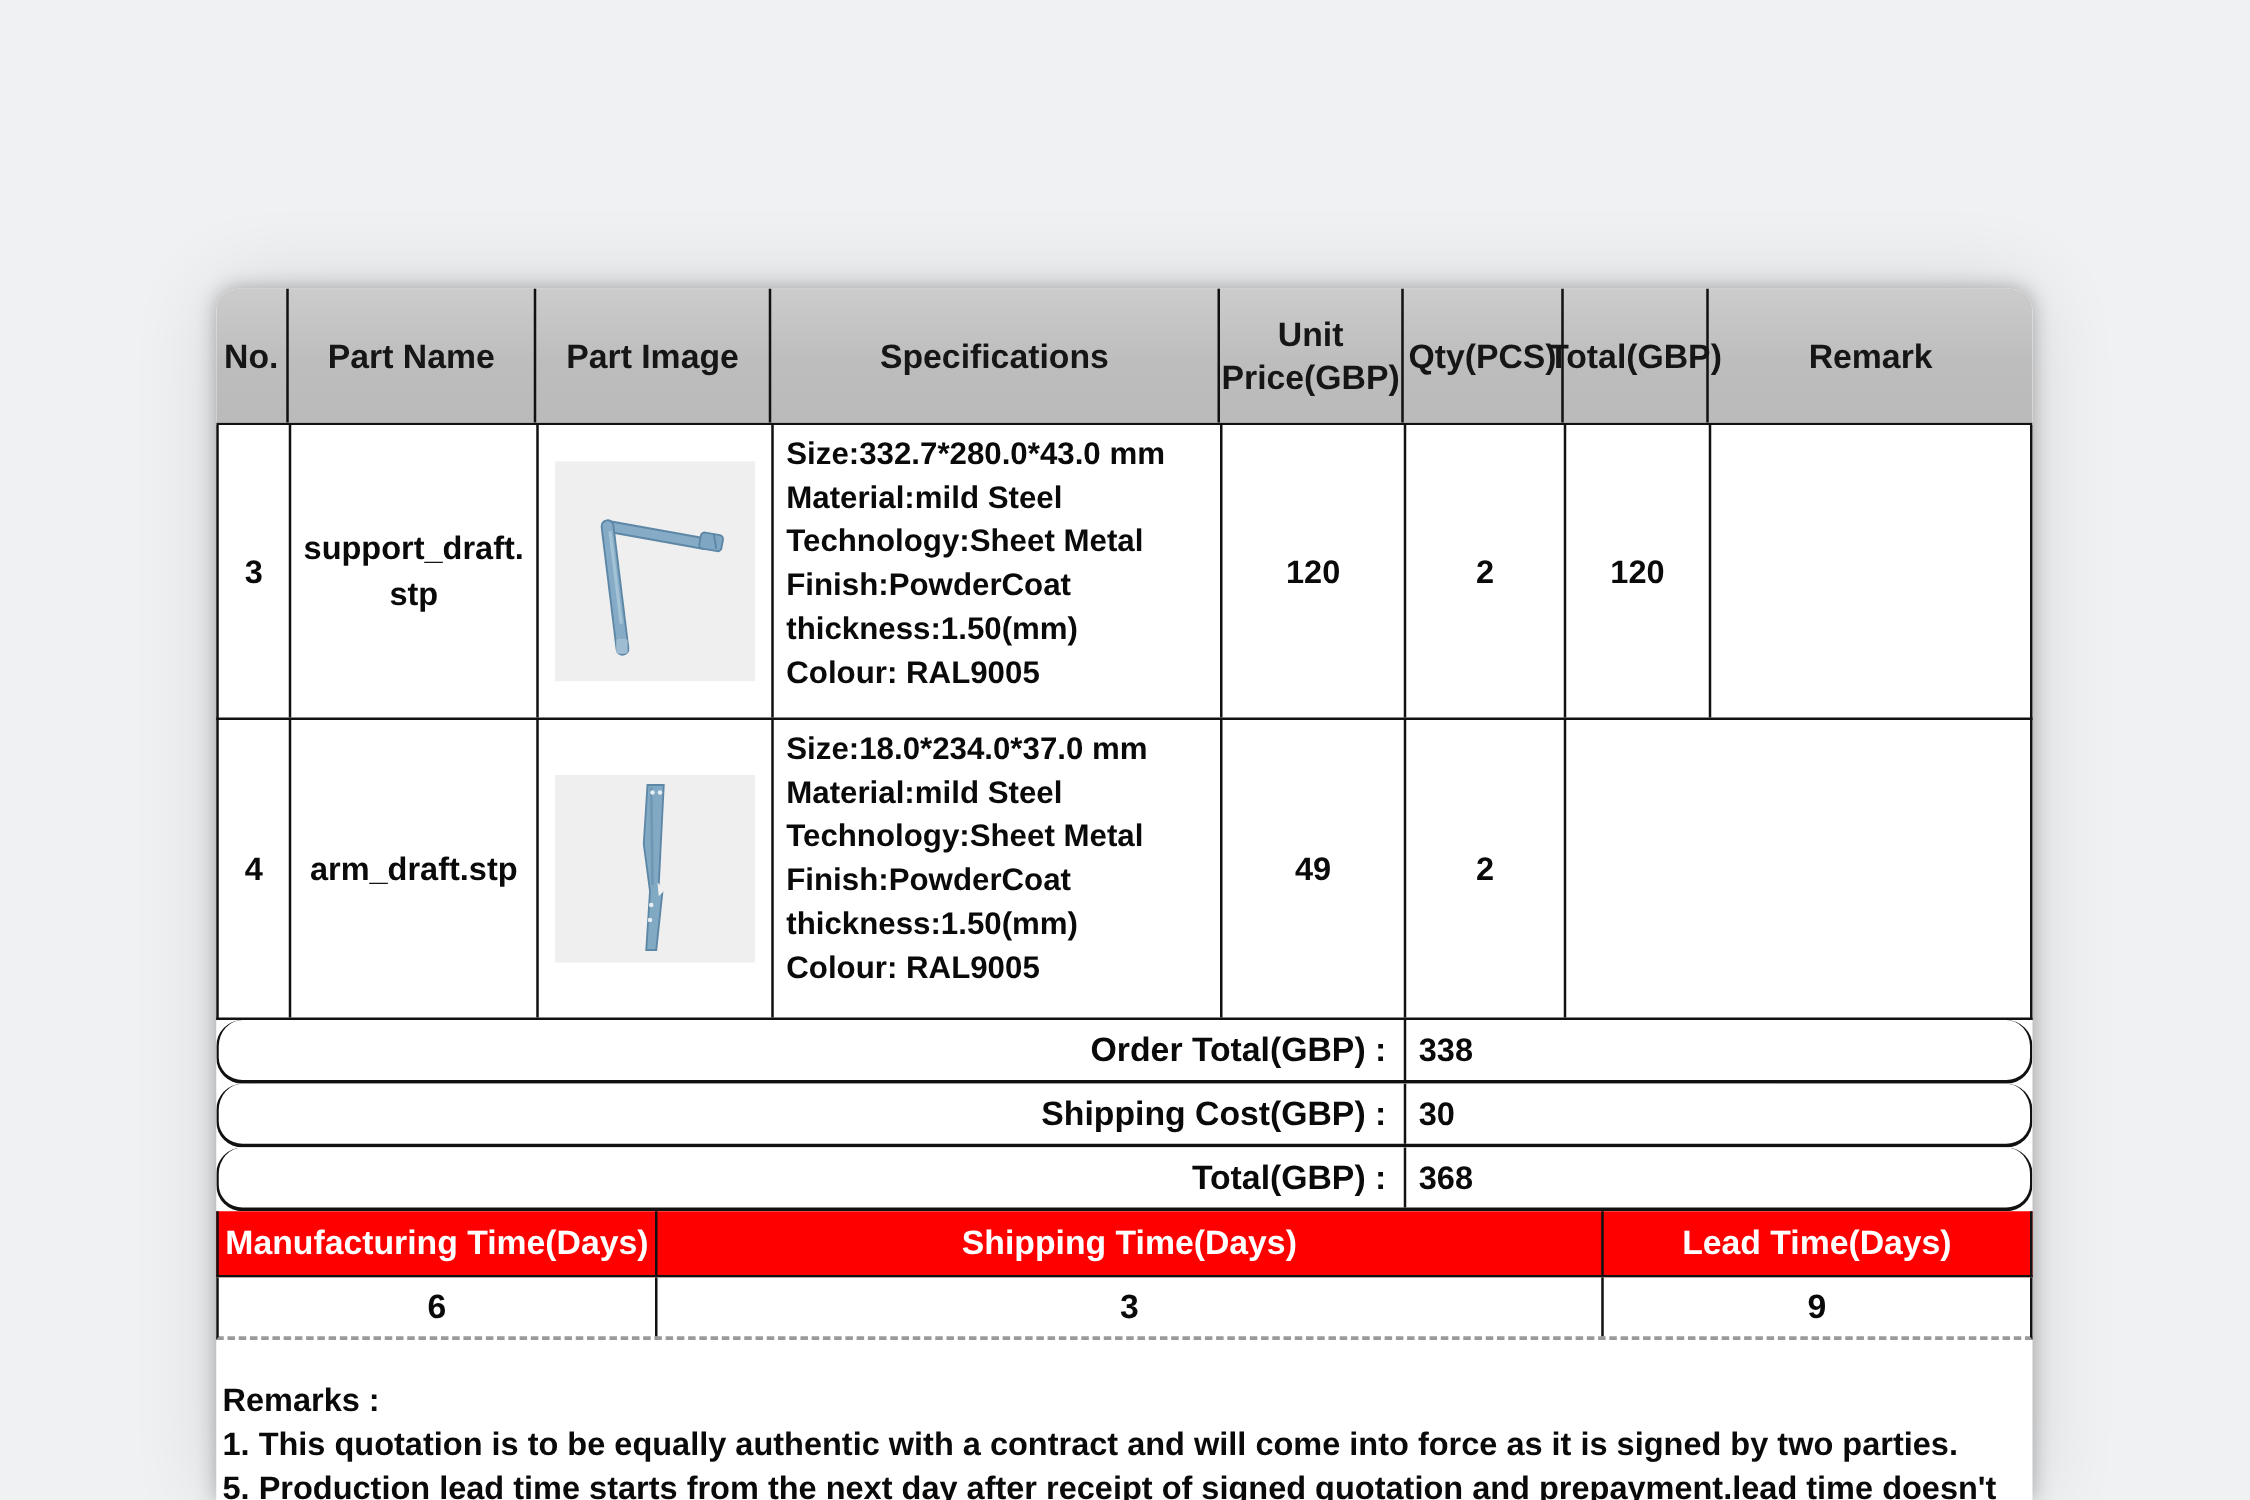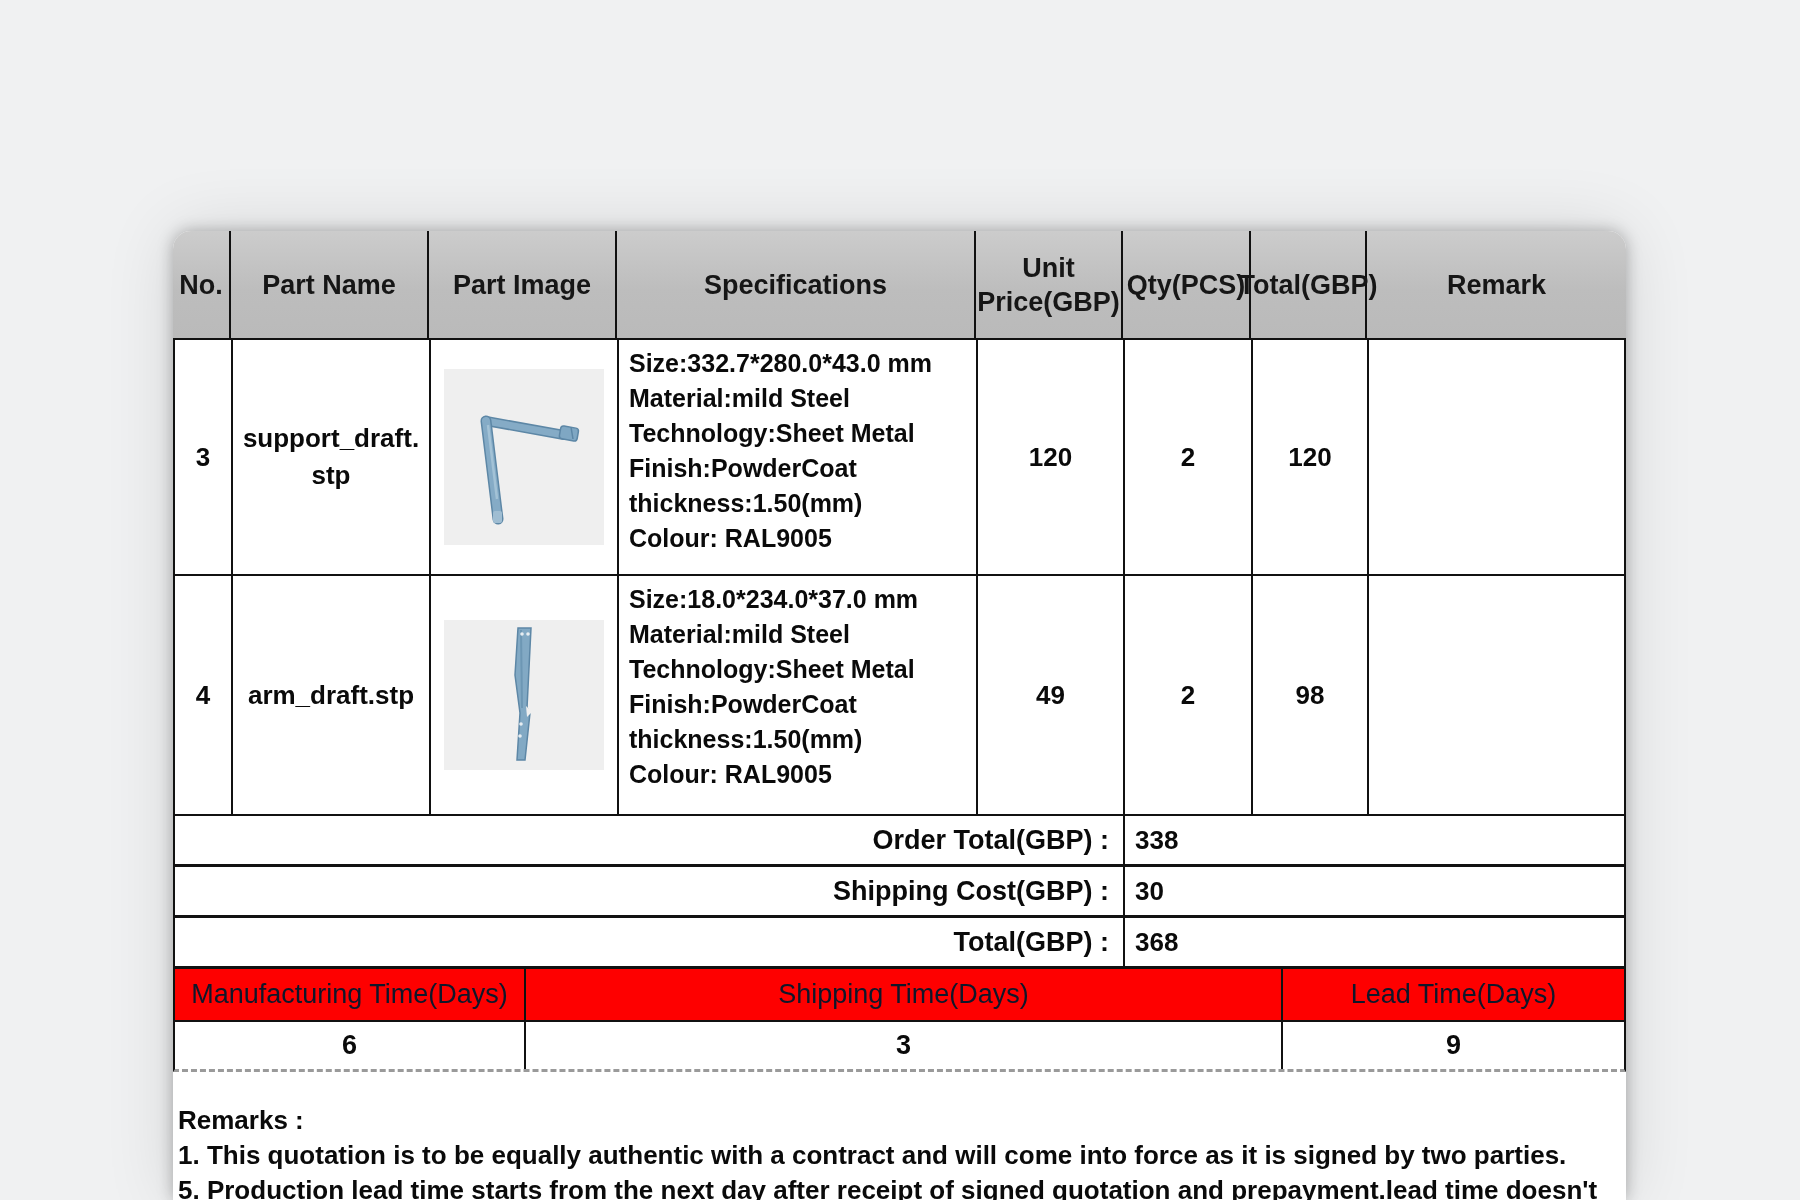--- a/index.html
+++ b/index.html
@@ -49,39 +49,39 @@
     white-space:pre-line;font-size:25px;line-height:35px;padding:6px 6px 0 10px;
   }
   .imgbox{
     width:160px;height:176px;background:#efefef;display:flex;align-items:center;justify-content:center;
   }
   
   .srow{
     display:flex;box-sizing:border-box;background:#fff;
     border-left:2px solid #111;border-right:2px solid #111;border-bottom:3px solid #111;
   }
-  .srow{height:51px;}
+  .srow{height:51px;border-radius:21px;}
   .slabel{
     width:948px;box-sizing:border-box;display:flex;align-items:center;justify-content:flex-end;
     font-size:27px;font-weight:600;padding-right:14px;
   }
   .svalue{
     flex:1;box-sizing:border-box;border-left:2px solid #111;
     display:flex;align-items:center;justify-content:flex-start;
     font-size:26px;font-weight:600;padding-left:10px;
   }
   
   .band{
     display:flex;height:53px;box-sizing:border-box;background:#fe0000;
     border-left:2px solid #111;border-right:2px solid #111;border-bottom:2px solid #111;
   }
   .band .bcell{
     display:flex;align-items:center;justify-content:center;
     box-sizing:border-box;border-right:2px solid #111;
-    font-size:27px;font-weight:400;color:#0f172a;
+    font-size:27px;font-weight:700;color:#ffffff;
   }
   .band .bcell:last-child{border-right:none;flex:1;}
   .vals{
     display:flex;height:50px;box-sizing:border-box;background:#fff;
     border-left:2px solid #111;border-right:2px solid #111;
     border-bottom:3px dashed #9a9a9a;
   }
   .vals .vcell{
     display:flex;align-items:center;justify-content:center;
     box-sizing:border-box;border-right:2px solid #111;
@@ -156,21 +156,20 @@
       </div>
     </div>
     <div class="td c4 specs">Size:18.0*234.0*37.0 mm
 Material:mild Steel
 Technology:Sheet Metal
 Finish:PowderCoat
 thickness:1.50(mm)
 Colour: RAL9005</div>
     <div class="td c5">49</div>
     <div class="td c6">2</div>
-    <div class="td c7">98</div>
     <div class="td"></div>
   </div>
 
   <div class="srow">
     <div class="slabel">Order Total(GBP) :</div>
     <div class="svalue">338</div>
   </div>
   <div class="srow">
     <div class="slabel">Shipping Cost(GBP) :</div>
     <div class="svalue">30</div>

